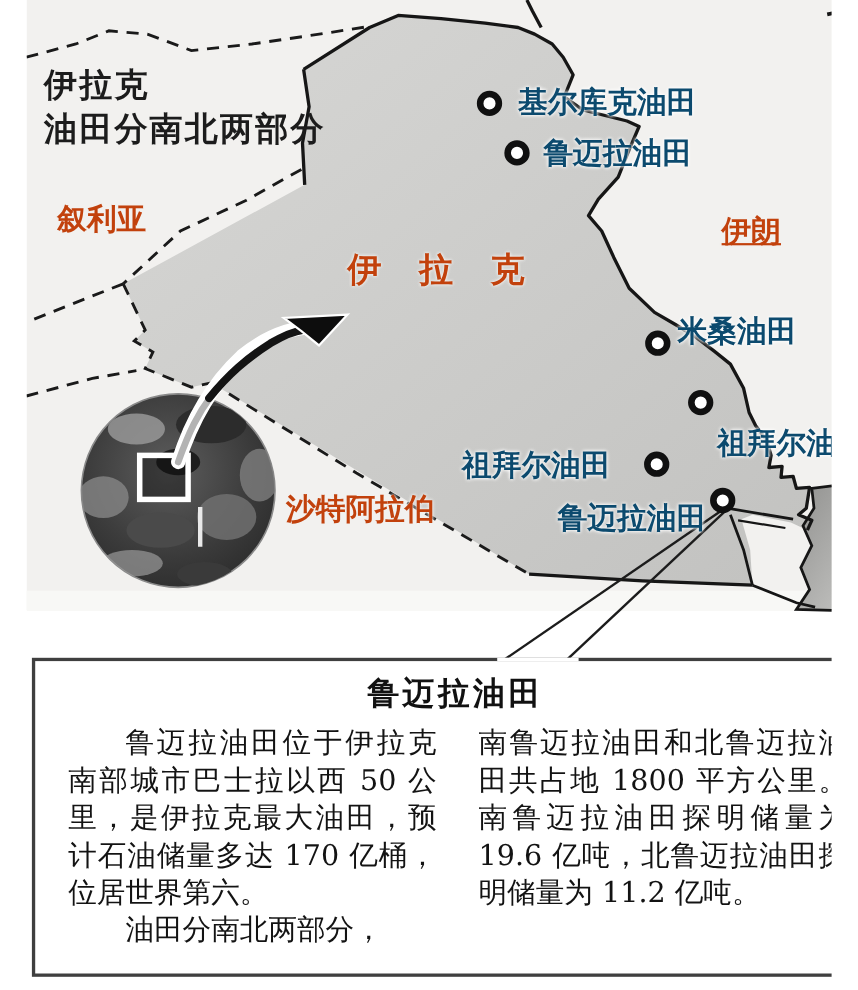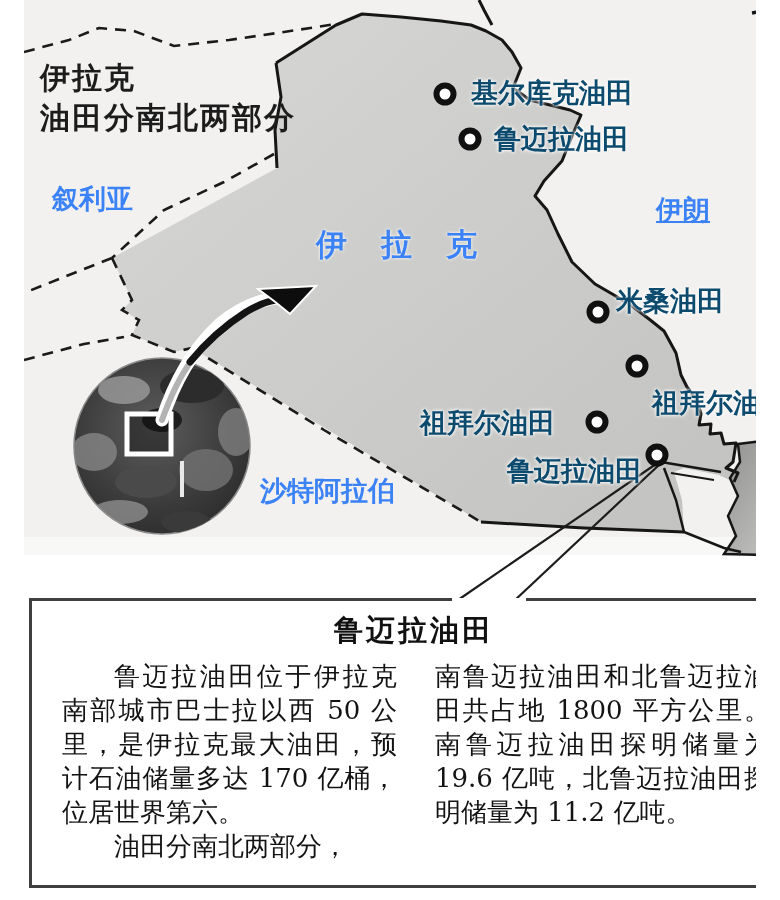--- a/index.html
+++ b/index.html
@@ -10,27 +10,27 @@
   }
   
   .map-svg{position:absolute;left:0;top:0;z-index:1;}
   
   .map-title{
     position:absolute;left:16px;top:58px;z-index:3;
     font-size:30px;font-weight:700;color:#1c1c1c;line-height:40px;
     letter-spacing:2px;
   }
   .region-label{
-    position:absolute;z-index:3;font-size:27px;font-weight:700;color:#3b82f6;
+    position:absolute;z-index:3;font-size:27px;font-weight:700;color:#c2410c;
     white-space:nowrap;text-shadow:0 0 3px #f2f1ef,0 0 3px #f2f1ef;
   }
   .rl-syria{left:28px;top:181px;}
   .rl-iraq{left:292px;top:224px;font-size:31px;letter-spacing:34px;}
   .rl-iran{left:632px;top:192px;text-decoration:underline;}
-  .rl-saudi{left:236px;top:473px;}
+  .rl-saudi{left:236px;top:445px;}
   
   .marker{
     position:absolute;z-index:3;width:11px;height:11px;background:#ffffff;
     border:6px solid #101010;border-radius:50%;
     transform:translate(-50%,-50%);
   }
   .m-kirkuk{left:421px;top:94px;}
   .m-baihassan{left:446px;top:139px;}
   .m-misan{left:574px;top:312px;}
   .m-zubair{left:613px;top:366px;}

